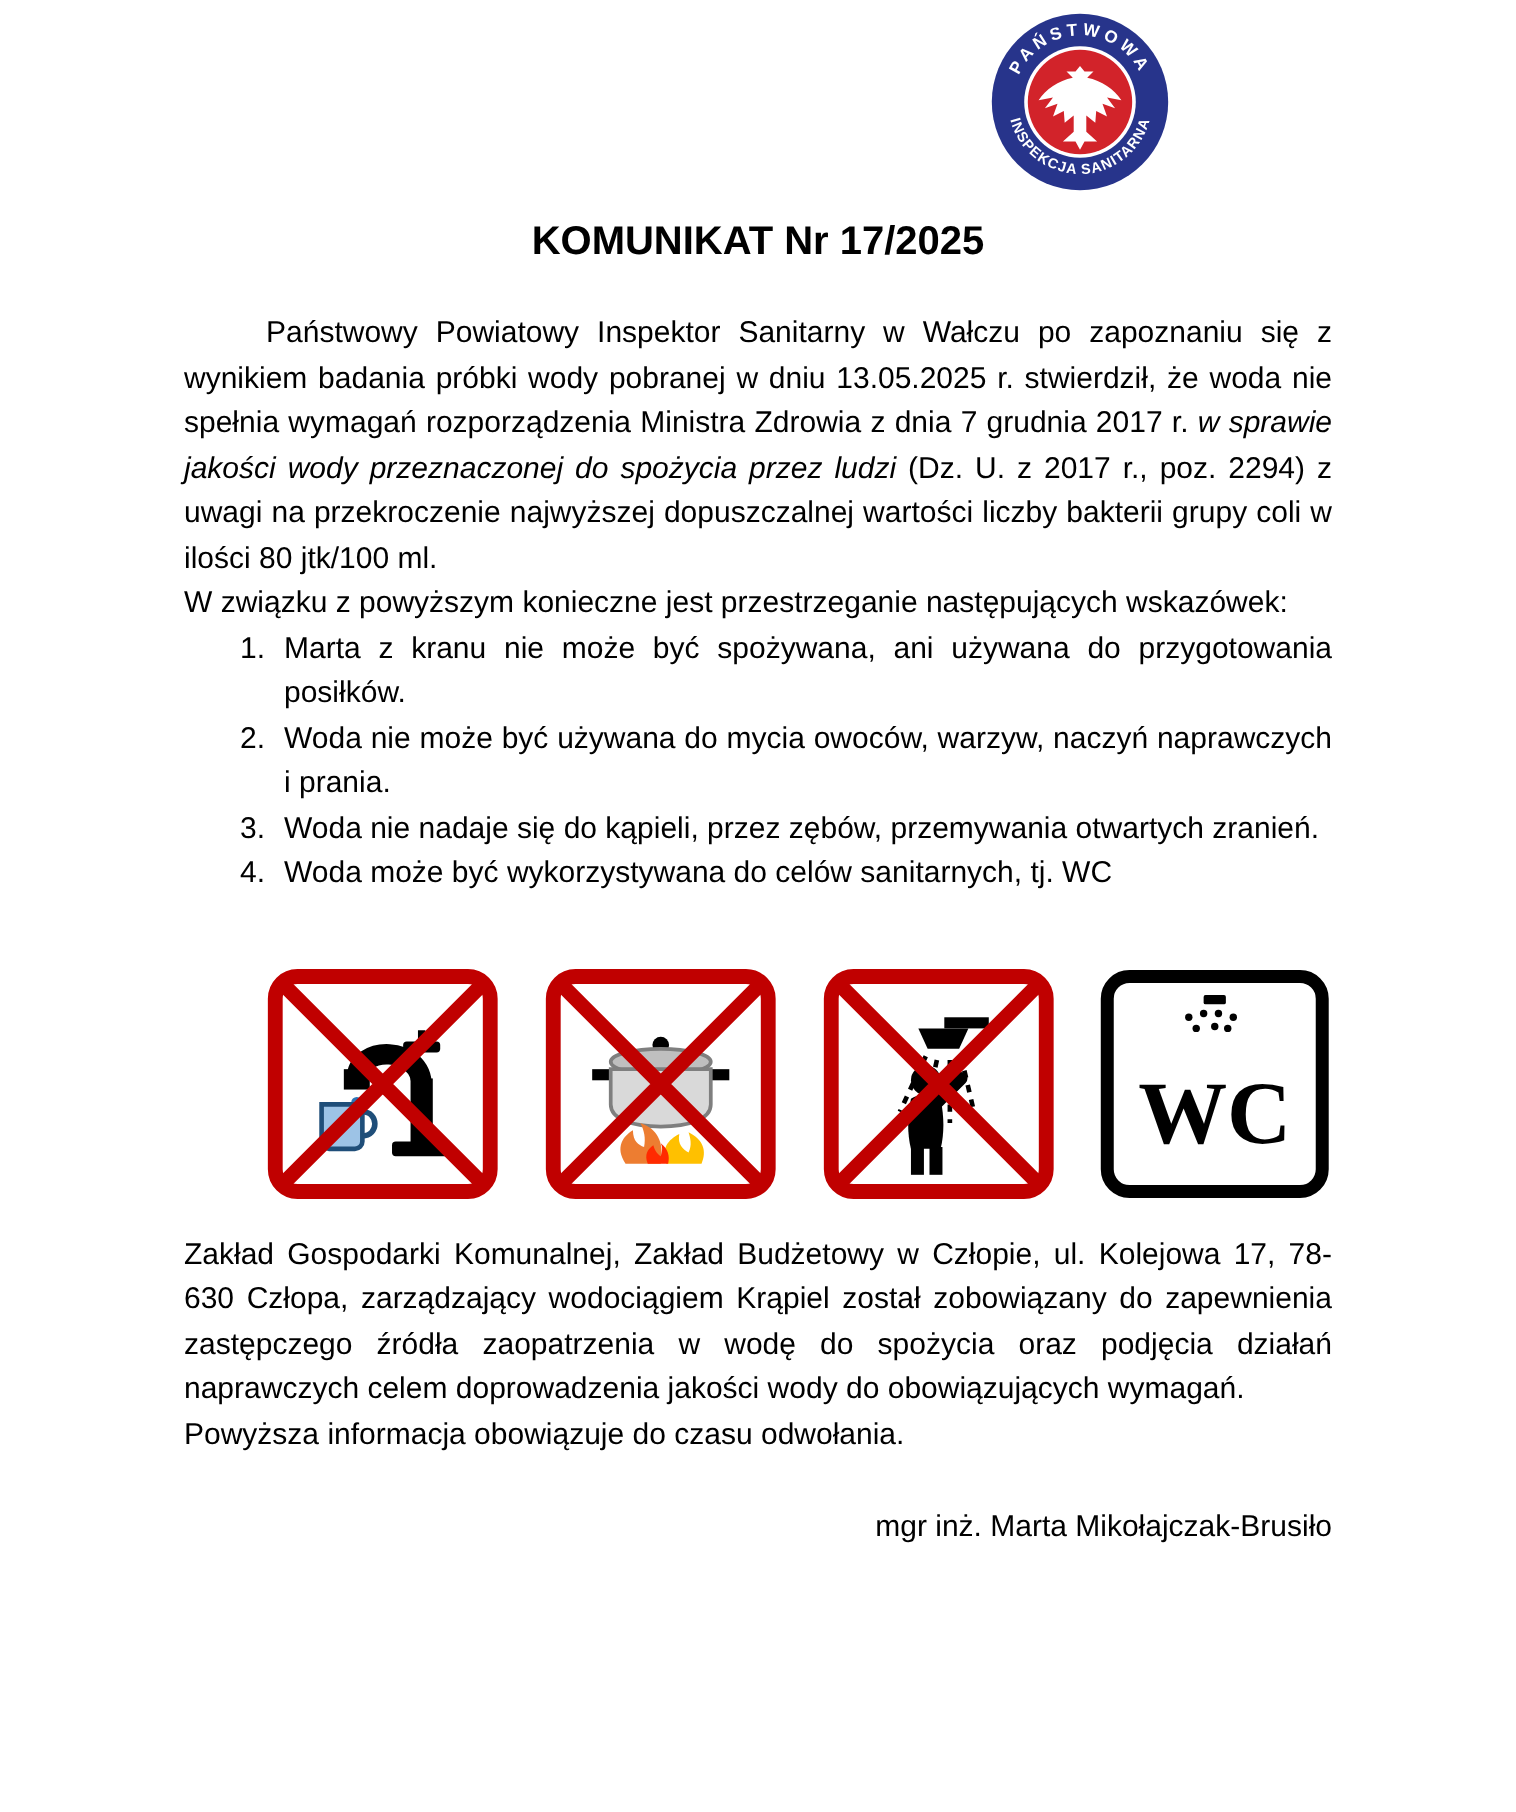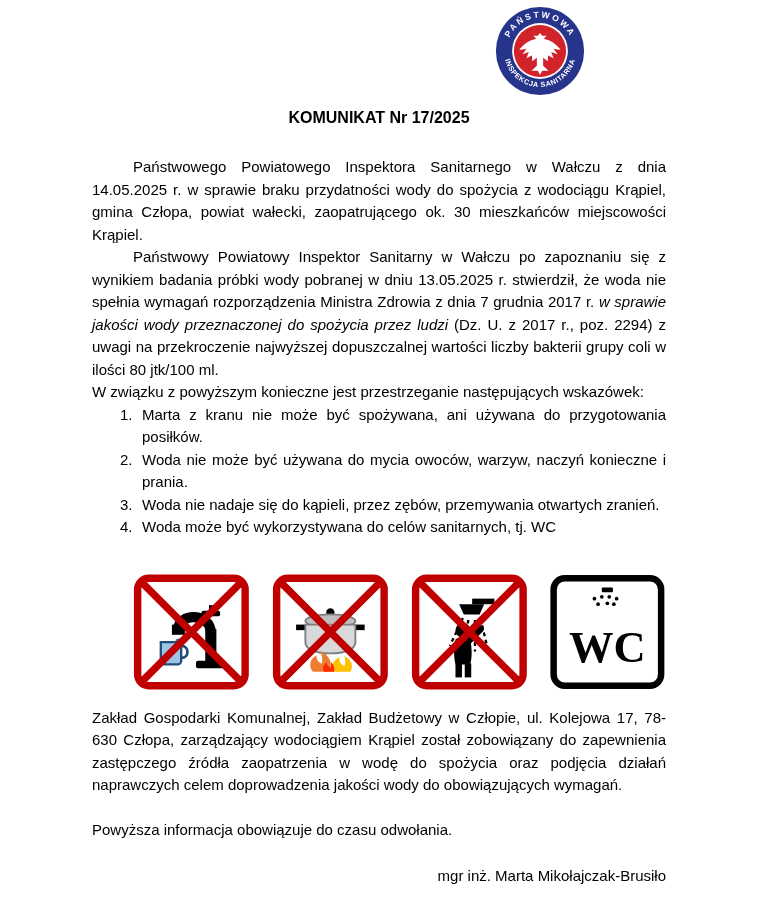--- a/index.html
+++ b/index.html
@@ -12,35 +12,35 @@
     background: #ffffff;
     color: #000000;
     font-family: "Liberation Sans", sans-serif;
     font-size: 15px;
     line-height: 1.5;
   }
   .logo { position: absolute; left: 495px; top: 6px; width: 90px; height: 90px; }
   .logo svg { width: 100%; height: 100%; display: block; }
   .title {
     position: absolute; left: 0; top: 106px; width: 100%;
-    text-align: center; font-weight: bold; font-size: 16px;
+    text-align: center; font-weight: bold; font-size: 20px;
   }
   .content { position: absolute; left: 92px; top: 156px; width: 574px; }
   .para { margin: 0; text-align: justify; }
   .indent { text-indent: 41px; }
   .italic { font-style: italic; }
   .gap-top { }
   .list { margin: 0 0 0 28px; }
   .li { display: flex; }
   .num { width: 22px; flex: 0 0 22px; }
   .li-text { flex: 1; text-align: justify; }
   .pictos { display: flex; gap: 22px; margin: 30px 0 0 41px; }
   .pictos svg { width: 126px; height: 126px; display: block; }
   .para-oblig { margin-top: 12px; }
-  .para-valid { margin-top: 22px; }
+  .para-valid { }
   .signature { margin-top: 26px; text-align: right; line-height: 1.2; }
 </style>
 </head>
 <body>
 
 <div class="page">
 
   <div class="logo">
     <svg viewBox="0 0 100 100">
       <circle cx="50" cy="50" r="49" fill="#27348b"></circle>
@@ -57,34 +57,33 @@
         <textPath href="#arcBot" startOffset="50%" text-anchor="middle">INSPEKCJA SANITARNA</textPath>
       </text>
       <path fill="#ffffff" d="M50 30 l-2.5 3 h-5 l3.5 3.5 C38 38 31 43 27 49 l8 -1.5 -4.5 6 7 -2.5 -2.5 7 6 -3 0.5 6.5 5 -4 v9 l-6 5.5 h7 l2.5 4.5 2.5 -4.5 h7 l-6 -5.5 v-9 l5 4 0.5 -6.5 6 3 -2.5 -7 7 2.5 -4.5 -6 8 1.5 C69 43 62 38 54 36.5 l3.5 -3.5 h-5 z"></path>
     </svg>
   </div>
 
   <div class="title">KOMUNIKAT Nr 17/2025</div>
 
   <div class="content">
 
-    <p class="para indent">Państwowego Powiatowego Inspektora Sanitarnego w Wałczu z dnia 14.05.2025 r. w sprawie braku przydatności wody do spożycia z wodociągu Krąpiel, gmina Człopa, powiat wałecki, zaopatrującego ok. 30 mieszkańców miejscowości Krąpiel.</p>
 
     <p class="para indent"><span>Państwowy Powiatowy Inspektor Sanitarny w Wałczu po zapoznaniu się z wynikiem badania próbki wody pobranej w dniu 13.05.2025 r. stwierdził, że woda nie spełnia wymagań rozporządzenia Ministra Zdrowia z dnia 7 grudnia 2017 r. </span><span class="italic">w sprawie jakości wody przeznaczonej do spożycia przez ludzi</span><span> (Dz. U. z 2017 r., poz. 2294) z uwagi na przekroczenie najwyższej dopuszczalnej wartości liczby bakterii grupy coli w ilości 80 jtk/100 ml.</span></p>
 
     <p class="para gap-top">W związku z powyższym konieczne jest przestrzeganie następujących wskazówek:</p>
 
     <div class="list">
       <div class="li">
         <span class="num">1.</span>
         <span class="li-text">Marta z kranu nie może być spożywana, ani używana do przygotowania posiłków.</span>
       </div>
       <div class="li">
         <span class="num">2.</span>
-        <span class="li-text">Woda nie może być używana do mycia owoców, warzyw, naczyń konieczne i prania.</span>
+        <span class="li-text">Woda nie może być używana do mycia owoców, warzyw, naczyń naprawczych i prania.</span>
       </div>
       <div class="li">
         <span class="num">3.</span>
         <span class="li-text">Woda nie nadaje się do kąpieli, przez zębów, przemywania otwartych zranień.</span>
       </div>
       <div class="li">
         <span class="num">4.</span>
         <span class="li-text">Woda może być wykorzystywana do celów sanitarnych, tj. WC</span>
       </div>
     </div>

